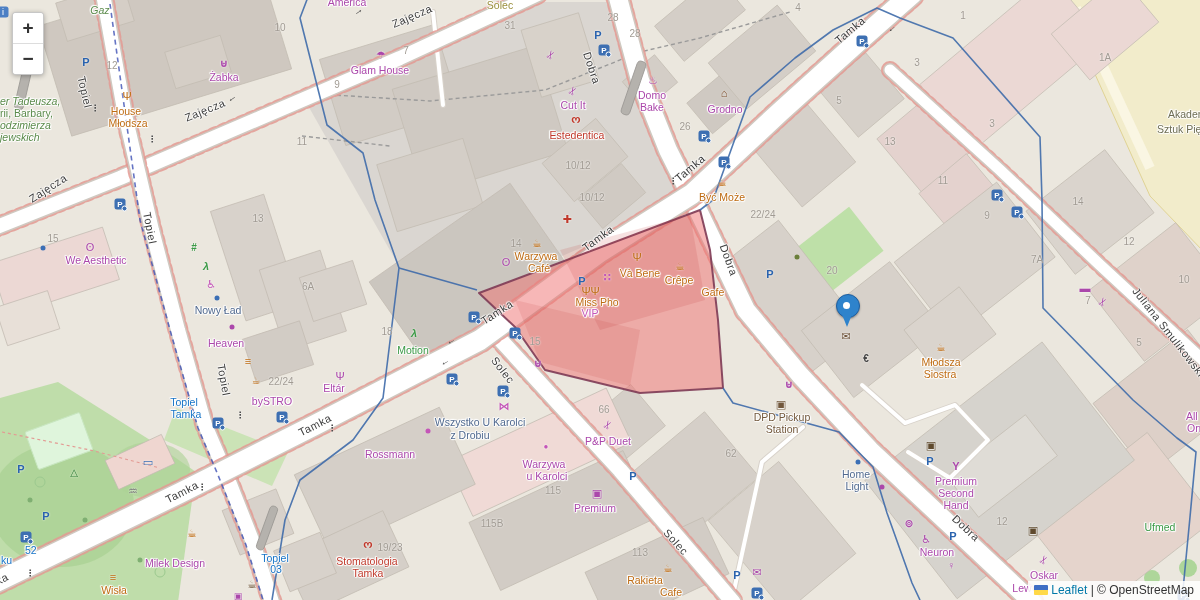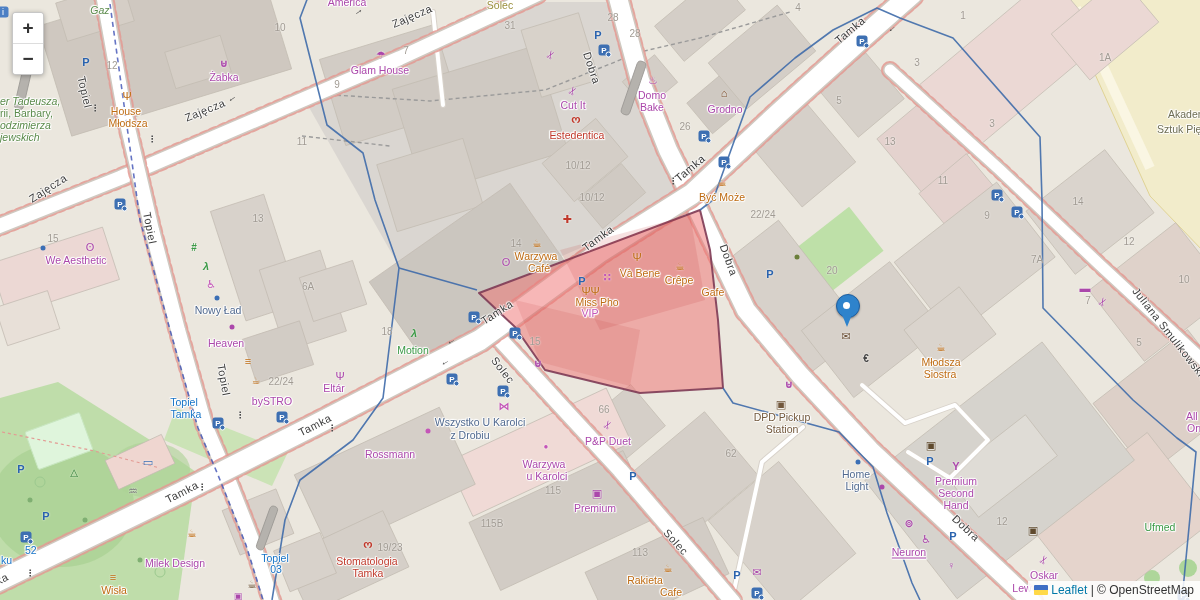--- a/index.html
+++ b/index.html
@@ -240,33 +240,33 @@
       <div class="lbl" style="color: rgb(190, 107, 18); left: 671px; top: 593px; transform: translate(-50%, -50%);">Cafe</div>
       <div class="lbl" style="color: rgb(190, 107, 18); left: 114px; top: 591px; transform: translate(-50%, -50%);">Wisła</div>
       <div class="lbl" style="color: rgb(171, 71, 171); left: 175px; top: 564px; transform: translate(-50%, -50%);">Milek Design</div>
       <div class="lbl" style="color: rgb(171, 71, 171); left: 347px; top: 3px; transform: translate(-50%, -50%);">America</div>
       <div class="lbl" style="color: rgb(171, 71, 171); left: 224px; top: 78px; transform: translate(-50%, -50%);">Żabka</div>
       <div class="lbl" style="color: rgb(171, 71, 171); left: 380px; top: 71px; transform: translate(-50%, -50%);">Glam House</div>
       <div class="lbl" style="color: rgb(171, 71, 171); left: 573px; top: 106px; transform: translate(-50%, -50%);">Cut It</div>
       <div class="lbl" style="color: rgb(171, 71, 171); left: 652px; top: 96px; transform: translate(-50%, -50%); text-align: right;">Domo</div>
       <div class="lbl" style="color: rgb(171, 71, 171); left: 652px; top: 108px; transform: translate(-50%, -50%);">Bake</div>
       <div class="lbl" style="color: rgb(171, 71, 171); left: 725px; top: 110px; transform: translate(-50%, -50%);">Grodno</div>
-      <div class="lbl" style="color: rgb(171, 71, 171); left: 76px; top: 261px; transform: translate(-50%, -50%);">We Aesthetic</div>
+      <div class="lbl" style="color: rgb(171, 71, 171); left: 96px; top: 261px; transform: translate(-50%, -50%);">We Aesthetic</div>
       <div class="lbl" style="color: rgb(171, 71, 171); left: 226px; top: 344px; transform: translate(-50%, -50%);">Heaven</div>
       <div class="lbl" style="color: rgb(171, 71, 171); left: 334px; top: 389px; transform: translate(-50%, -50%);">Eltár</div>
       <div class="lbl" style="color: rgb(171, 71, 171); left: 272px; top: 402px; transform: translate(-50%, -50%);">bySTRO</div>
       <div class="lbl" style="color: rgb(171, 71, 171); left: 390px; top: 455px; transform: translate(-50%, -50%);">Rossmann</div>
       <div class="lbl" style="color: rgb(171, 71, 171); left: 544px; top: 465px; transform: translate(-50%, -50%);">Warzywa</div>
       <div class="lbl" style="color: rgb(171, 71, 171); left: 547px; top: 477px; transform: translate(-50%, -50%);">u Karolci</div>
       <div class="lbl" style="color: rgb(171, 71, 171); left: 608px; top: 442px; transform: translate(-50%, -50%);">P&amp;P Duet</div>
       <div class="lbl" style="color: rgb(171, 71, 171); left: 595px; top: 509px; transform: translate(-50%, -50%);">Premium</div>
       <div class="lbl" style="color: rgb(171, 71, 171); left: 956px; top: 482px; transform: translate(-50%, -50%);">Premium</div>
       <div class="lbl" style="color: rgb(171, 71, 171); left: 956px; top: 494px; transform: translate(-50%, -50%);">Second</div>
       <div class="lbl" style="color: rgb(171, 71, 171); left: 956px; top: 506px; transform: translate(-50%, -50%);">Hand</div>
-      <div class="lbl" style="color: rgb(171, 71, 171); left: 909px; top: 553px; transform: translate(-50%, -50%); text-decoration: underline;">Neuron</div>
+      <div class="lbl" style="color: rgb(171, 71, 171); left: 937px; top: 553px; transform: translate(-50%, -50%);">Neuron</div>
       <div class="lbl" style="color: rgb(171, 71, 171); left: 1044px; top: 576px; transform: translate(-50%, -50%);">Oskar</div>
       <div class="lbl" style="color: rgb(171, 71, 171); left: 1022px; top: 589px; transform: translate(-50%, -50%);">Lew</div>
       <div class="lbl" style="color: rgb(171, 71, 171); left: 1186px; top: 417px; transform: translate(0px, -50%);">All</div>
       <div class="lbl" style="color: rgb(171, 71, 171); left: 1187px; top: 429px; transform: translate(0px, -50%);">On</div>
       <div class="lbl" style="color: rgb(80, 105, 143); left: 218px; top: 311px; transform: translate(-50%, -50%);">Nowy Ład</div>
       <div class="lbl" style="color: rgb(80, 105, 143); left: 856px; top: 475px; transform: translate(-50%, -50%);">Home</div>
       <div class="lbl" style="color: rgb(80, 105, 143); left: 857px; top: 487px; transform: translate(-50%, -50%);">Light</div>
       <div class="lbl" style="color: rgb(80, 105, 143); left: 480px; top: 423px; transform: translate(-50%, -50%);">Wszystko U Karolci</div>
       <div class="lbl" style="color: rgb(80, 105, 143); left: 470px; top: 436px; transform: translate(-50%, -50%);">z Drobiu</div>
       <div class="lbl" style="color: rgb(22, 115, 199); left: 184px; top: 403px; transform: translate(-50%, -50%);">Topiel</div>

